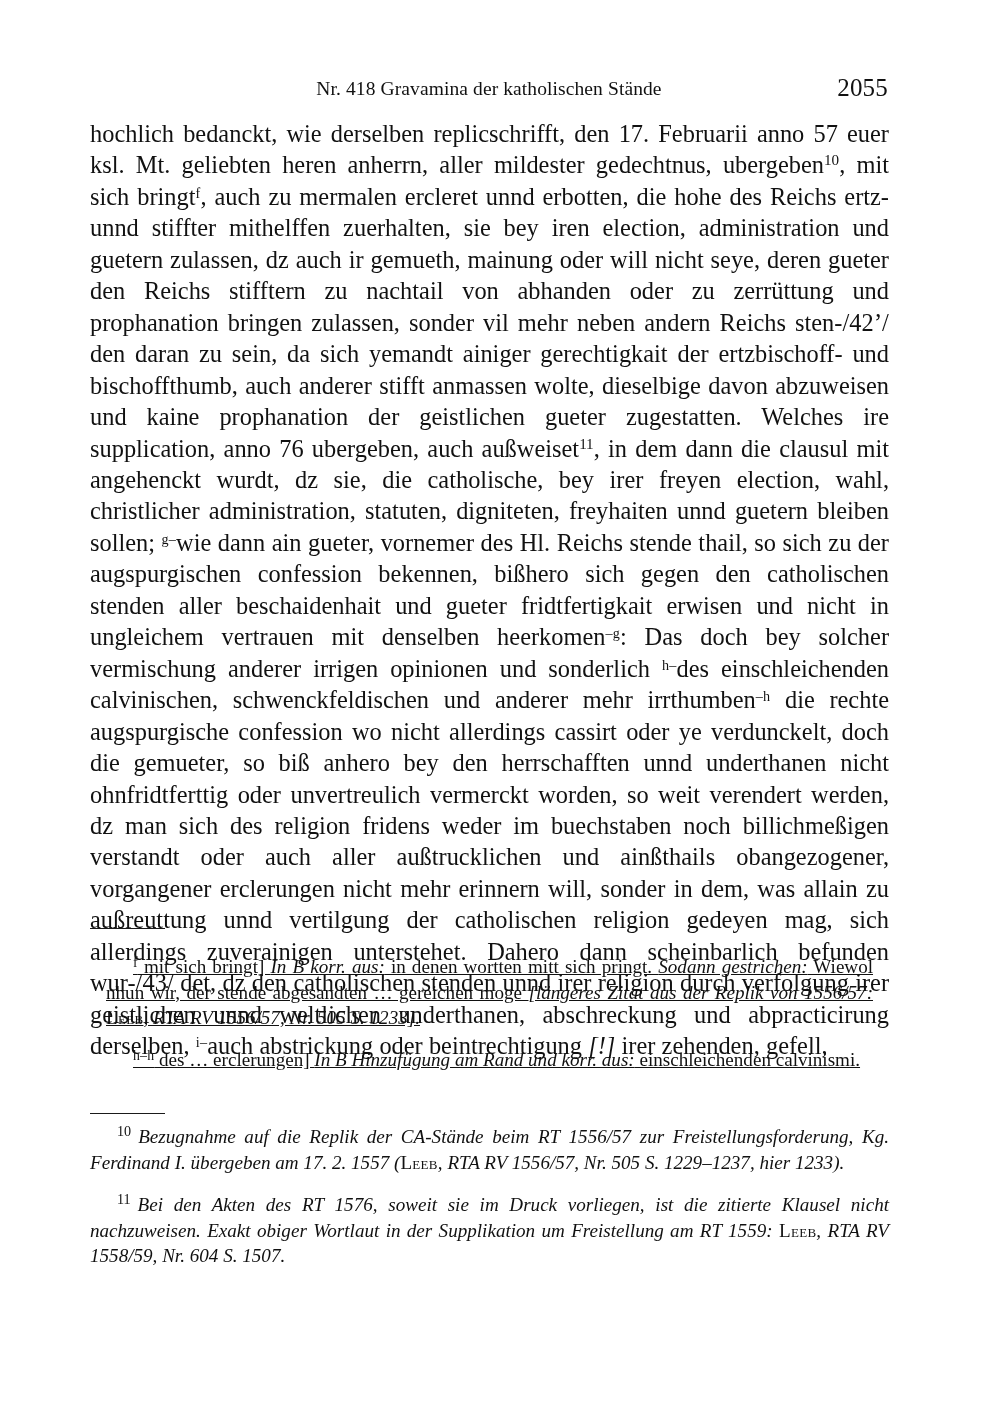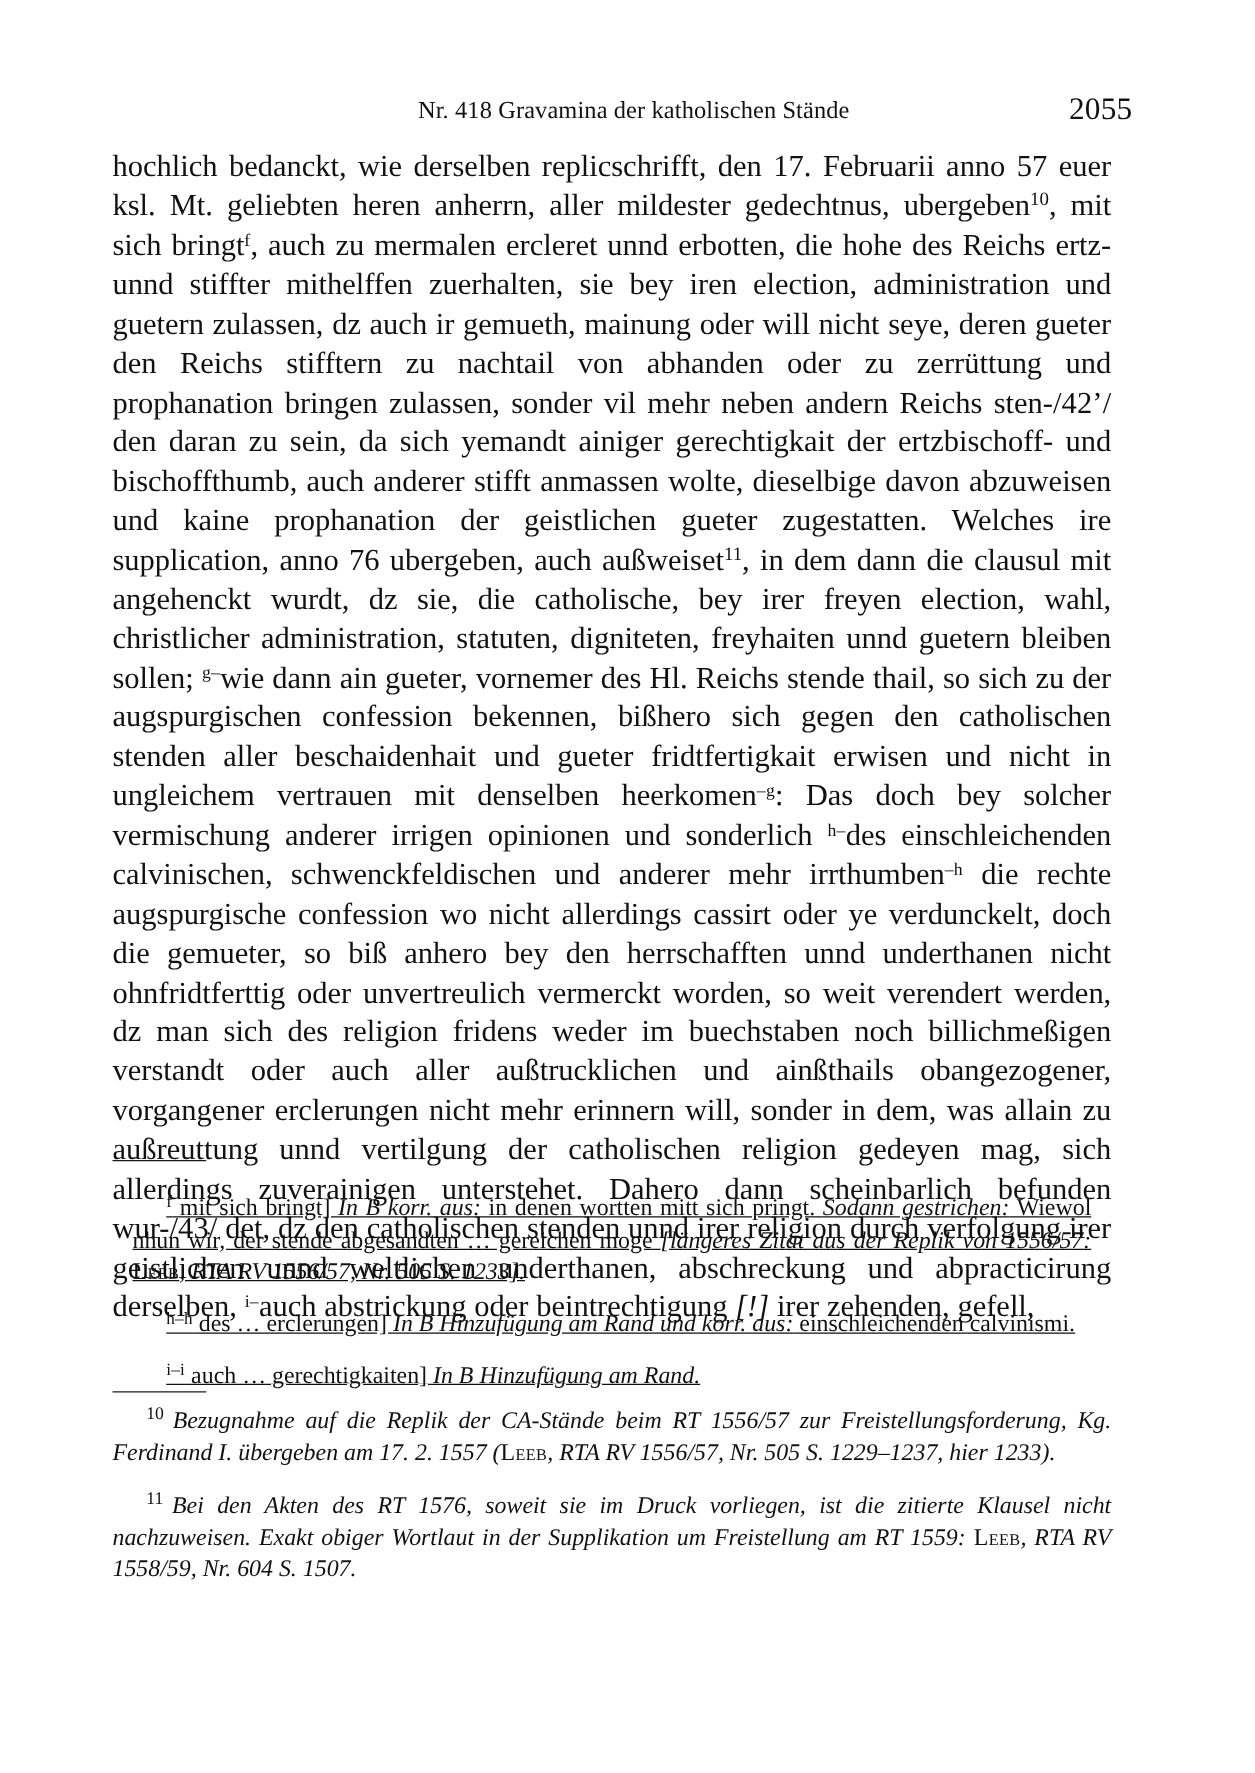--- a/index.html
+++ b/index.html
@@ -20,21 +20,21 @@
     position: absolute;
     left: 0; top: 0;
     width: 1004px;
     height: 1418px;
     box-sizing: border-box;
   }
 
   
   .running-head {
     position: absolute;
-    left: 108px;
+    left: 90px;
     top: 78px;
     width: 798px;
     display: flex;
     align-items: baseline;
     justify-content: center;
   }
   .running-head .rh-title {
     font-size: 19.5px;
     letter-spacing: 0.1px;
     white-space: nowrap;
@@ -151,21 +151,20 @@
 
   <div class="body-text">
     <p><span>hochlich bedanckt, wie derselben replicschrifft, den 17. Februarii anno 57 euer ksl. Mt. geliebten heren anherrn, aller mildester gedechtnus, ubergeben</span><sup class="note-ref">10</sup><span>, mit sich bringt</span><sup class="sig">f</sup><span>, auch zu mermalen ercleret unnd erbotten, die hohe des Reichs ertz- unnd stiffter mithelffen zuerhalten, sie bey iren election, administration und guetern zulassen, dz auch ir gemueth, mainung oder will nicht seye, deren gueter den Reichs stifftern zu nachtail von abhanden oder zu zerrüttung und prophanation bringen zulassen, sonder vil mehr neben andern Reichs sten-</span><span class="folio-mark">/42’/</span><span> den daran zu sein, da sich yemandt ainiger gerechtigkait der ertzbischoff- und bischoffthumb, auch anderer stifft anmassen wolte, dieselbige davon abzuweisen und kaine prophanation der geistlichen gueter zugestatten. Welches ire supplication, anno 76 ubergeben, auch außweiset</span><sup class="note-ref">11</sup><span>, in dem dann die clausul mit angehenckt wurdt, dz sie, die catholische, bey irer freyen election, wahl, christlicher administration, statuten, digniteten, freyhaiten unnd guetern bleiben sollen; </span><sup class="sig">g–</sup><span>wie dann ain gueter, vornemer des Hl. Reichs stende thail, so sich zu der augspurgischen confession bekennen, bißhero sich gegen den catholischen stenden aller beschaidenhait und gueter fridtfertigkait erwisen und nicht in ungleichem vertrauen mit denselben heerkomen</span><sup class="sig">–g</sup><span>: Das doch bey solcher vermischung anderer irrigen opinionen und sonderlich </span><sup class="sig">h–</sup><span>des einschleichenden calvinischen, schwenckfeldischen und anderer mehr irrthumben</span><sup class="sig">–h</sup><span> die rechte augspurgische confession wo nicht allerdings cassirt oder ye verdunckelt, doch die gemueter, so biß anhero bey den herrschafften unnd underthanen nicht ohnfridtferttig oder unvertreulich vermerckt worden, so weit verendert werden, dz man sich des religion fridens weder im buechstaben noch billichmeßigen verstandt oder auch aller außtrucklichen und ainßthails obangezogener, vorgangener erclerungen nicht mehr erinnern will, sonder in dem, was allain zu außreuttung unnd vertilgung der catholischen religion gedeyen mag, sich allerdings zuverainigen unterstehet. Dahero dann scheinbarlich befunden wur-</span><span class="folio-mark">/43/</span><span> det, dz den catholischen stenden unnd irer religion durch verfolgung irer geistlichen unnd weltlichen underthanen, abschreckung und abpracticirung derselben, </span><sup class="sig">i–</sup><span>auch abstrickung oder beintrechtigung </span><span class="ital">[!]</span><span> irer zehenden, gefell,</span></p>
   </div>
 
   <div class="rule rule-app"></div>
 
   <div class="apparatus" id="apparatus-block">
       <p class="entry e-f"><sup class="sig" style="font-size: 0.72em; vertical-align: 0.45em;">f</sup><span> mit sich bringt] </span><span class="ital">In B korr. aus:</span><span class="roman"> in denen wortten mitt sich pringt. </span><span class="ital">Sodann gestrichen:</span><span class="roman"> Wiewol nhun wir, der stende abgesandten … gereichen moge </span><span class="ital">[längeres Zitat aus der Replik von 1556/57: </span><span class="smallcaps">Leeb</span><span class="ital">, RTA RV 1556/57, Nr. 505 S. 1233].</span></p>
       <p class="entry e-h"><sup class="sig" style="font-size: 0.72em; vertical-align: 0.45em;">h–h</sup><span> des … erclerungen] </span><span class="ital">In B Hinzufügung am Rand und korr. aus:</span><span class="roman"> einschleichenden calvinismi.</span></p>
-      <p class="entry e-i"><sup class="sig" style="font-size: 0.72em; vertical-align: 0.45em;">i–i</sup><span> auch … gerechtigkaiten] </span><span class="ital">In B Hinzufügung am Rand.</span></p>
     </div>
 
   <div class="rule rule-fn"></div>
 
   <div class="footnotes" id="footnotes-block">
       <p class="fn fn-10"><span class="fn-num">10</span><span class="fn-gap"></span><span class="ital">Bezugnahme auf die Replik der CA-Stände beim RT 1556/57 zur Freistellungsforderung, Kg. Ferdinand I. übergeben am 17. 2. 1557 (</span><span class="smallcaps">Leeb</span><span class="ital">, RTA RV 1556/57, Nr. 505 S. 1229–1237, hier 1233).</span></p>
       <p class="fn fn-11"><span class="fn-num">11</span><span class="fn-gap"></span><span class="ital">Bei den Akten des RT 1576, soweit sie im Druck vorliegen, ist die zitierte Klausel nicht nachzuweisen. Exakt obiger Wortlaut in der Supplikation um Freistellung am RT 1559: </span><span class="smallcaps">Leeb</span><span class="ital">, RTA RV 1558/59, Nr. 604 S. 1507.</span></p>
     </div>
 
 </div>

